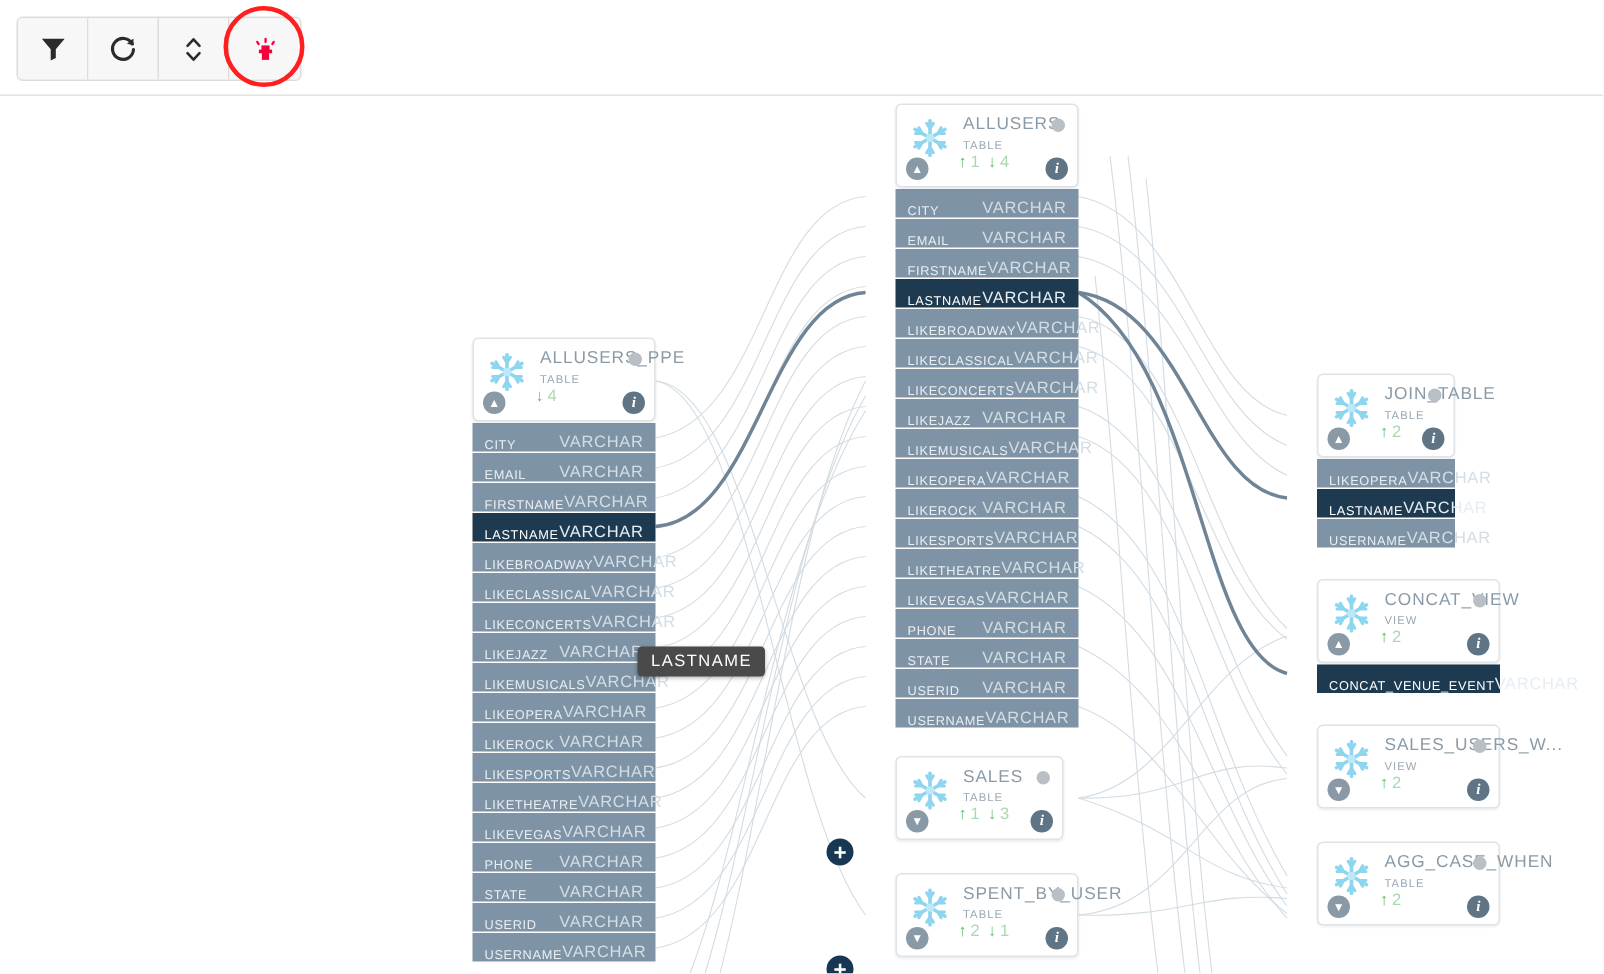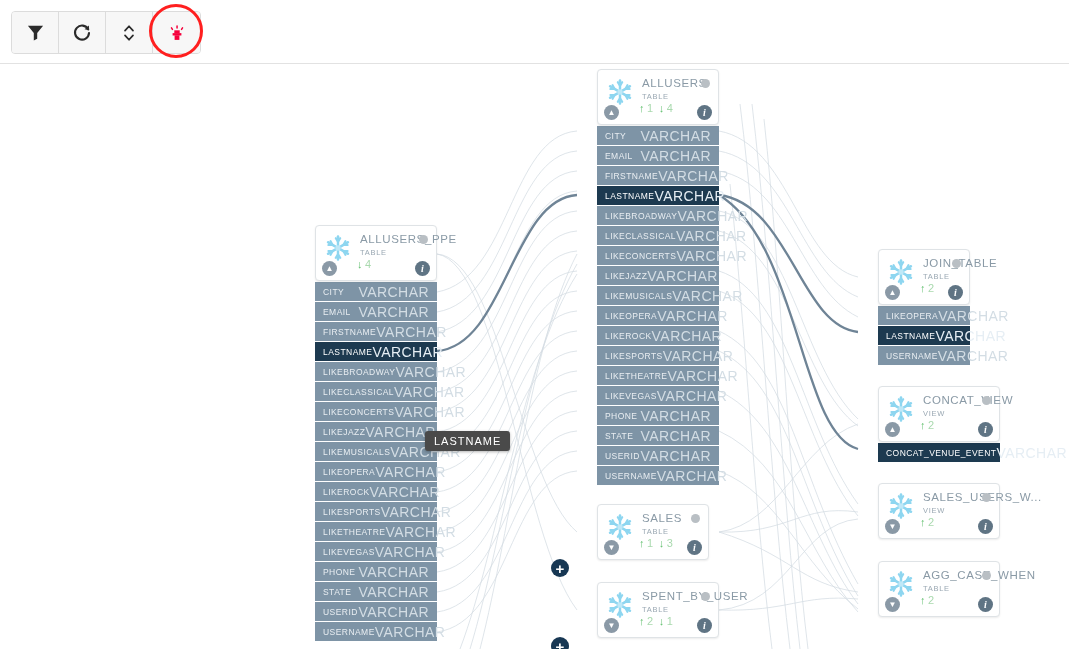--- a/index.html
+++ b/index.html
@@ -87,28 +87,28 @@
     display: flex; align-items: center; justify-content: center;
     font-size: 8px; cursor: pointer;
   }
   .chev { left: 6px; }
   .info { right: 6px; background: #5f7484; font-weight: bold; font-style: italic; font-family: "Liberation Serif", serif; font-size: 10px; }
 
   .cols { margin-top: 1px; }
   .col-row {
     height: 19px;
     background: #7e94a6;
-    display: flex; align-items: center; justify-content: space-between;
+    display: flex; align-items: flex-end; justify-content: space-between;
     padding: 0 8px;
     margin-bottom: 1px;
     font-size: 8.5px; letter-spacing: .45px;
     color: #e9eef2;
   }
   .col-row.hl { background: #1d3a50; color: #ffffff; }
-  .col-type { color: #d3dde4; font-size: 14px; letter-spacing: .45px; }
+  .col-type { color: #d3dde4; font-size: 11px; letter-spacing: .45px; }
   .col-row.hl .col-type { color: #e6eef4; }
 
   
   .plus-btn {
     position: absolute;
     width: 18px; height: 18px; border-radius: 50%;
     background: #173753; color: #fff;
     display: flex; align-items: center; justify-content: center;
     font-size: 15px; line-height: 1; font-weight: bold;
     cursor: pointer;

